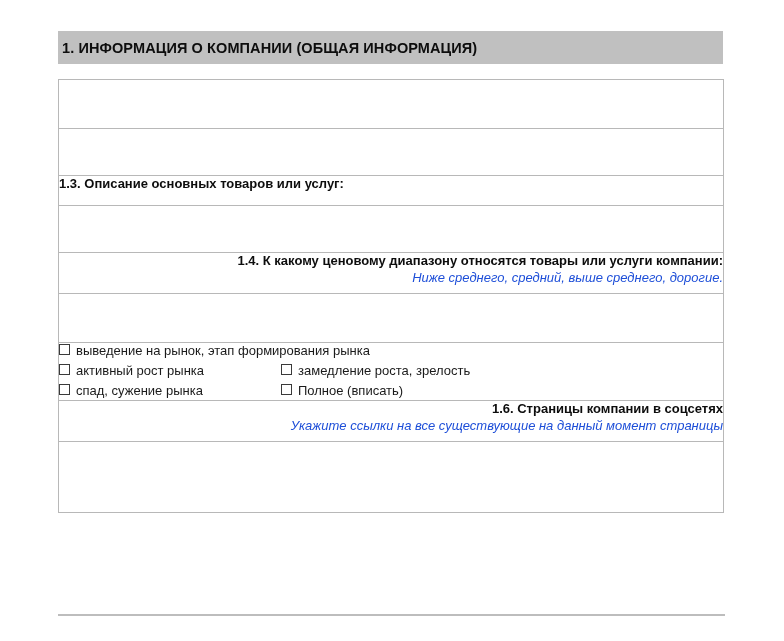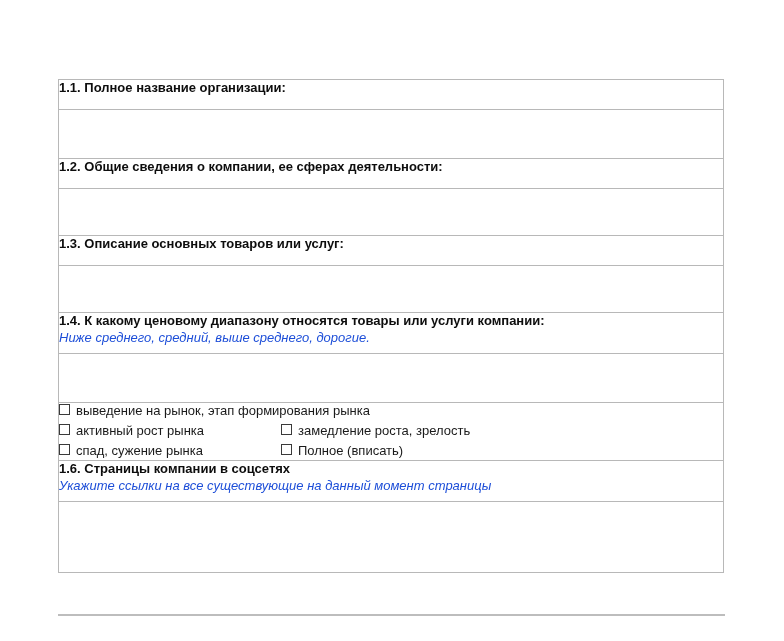--- a/index.html
+++ b/index.html
@@ -115,58 +115,51 @@
     position: relative;
     top: 0px;
     flex: none;
     background: #ffffff;
   }
 
   
   .h-29 { height: 29px; }
   .h-48 { height: 48px; }
   .h-46 { height: 46px; }
-  .h-40 { height: 40px; }
+  .h-40 { height: 40px; text-align: right; }
   .h-70 { height: 70px; }
 
   .bottom-rule {
     position: absolute;
     left: 58px;
     top: 614px;
     width: 667px;
     height: 2px;
     background: #bdbdbd;
   }
 </style>
 </head>
 <body>
 
 <div class="page">
 
+  <div class="section-banner">
+    <div class="section-banner-title">1. ИНФОРМАЦИЯ О КОМПАНИИ (ОБЩАЯ ИНФОРМАЦИЯ)</div>
+  </div>
 
   <table class="form-table">
     <colgroup>
         <col style="width:665px">
       </colgroup>
     <tbody>
 
       <tr>
-        <td class="label-cell h-29">
-          <div class="q-title">1.1. Полное название организации:</div>
-        </td>
-      </tr>
-      <tr>
         <td class="fill-cell h-48"></td>
       </tr>
 
-      <tr>
-        <td class="label-cell h-29">
-          <div class="q-title">1.2. Общие сведения о компании, ее сферах деятельности:</div>
-        </td>
-      </tr>
       <tr>
         <td class="fill-cell h-46"></td>
       </tr>
 
       <tr>
         <td class="label-cell h-29">
           <div class="q-title">1.3. Описание основных товаров или услуг:</div>
         </td>
       </tr>
       <tr>

